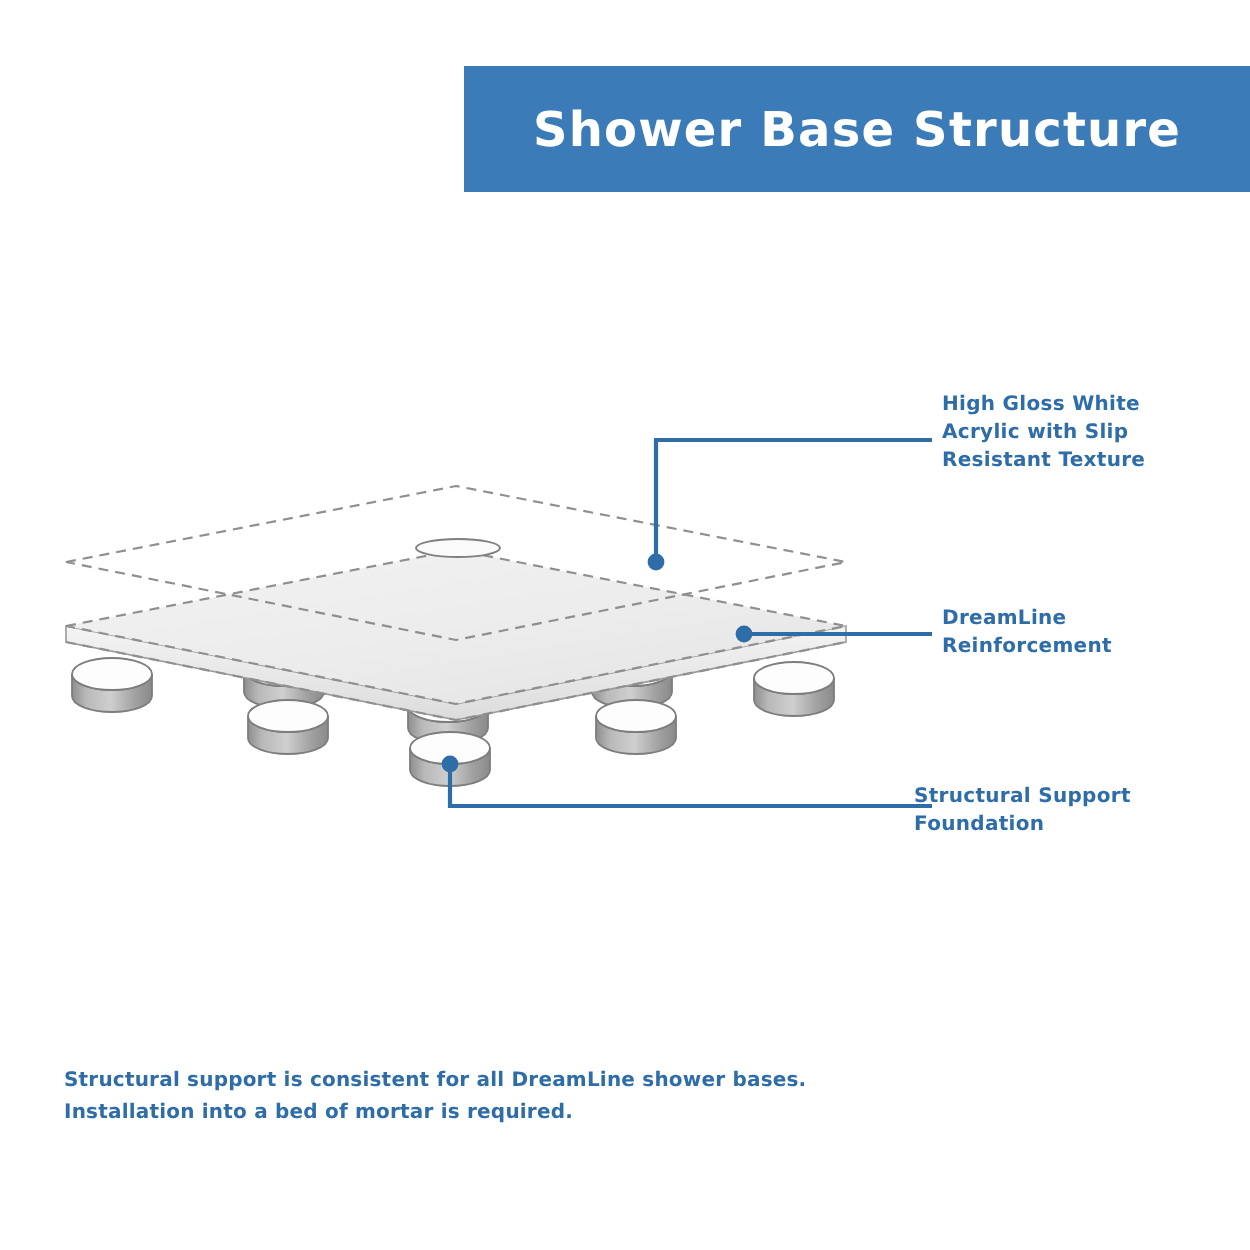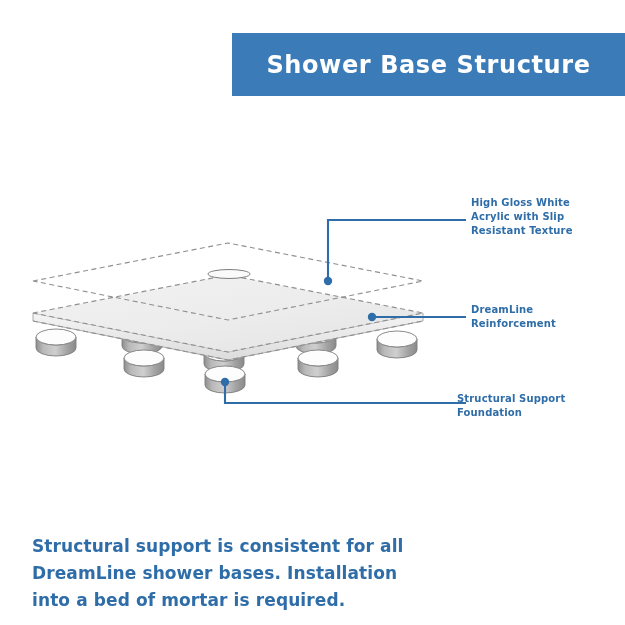--- a/index.html
+++ b/index.html
@@ -48,21 +48,21 @@
   #callout-acrylic{left:471px;top:196px;width:150px;}
   #callout-fiberglass{left:471px;top:303px;width:150px;}
   #callout-foundation{left:457px;top:392px;width:150px;}
 
   
   .caption{
     position:absolute;
     left:32px; top:533px;
     width:400px;
     color:#2f6da8;
-    font-size:17px;
+    font-size:10px;
     font-weight:bold;
     line-height:1.58;
     font-family:"DejaVu Sans", sans-serif;
     letter-spacing:0.1px;
   }
 </style>
 </head>
 <body>
 
 <div id="stage">

